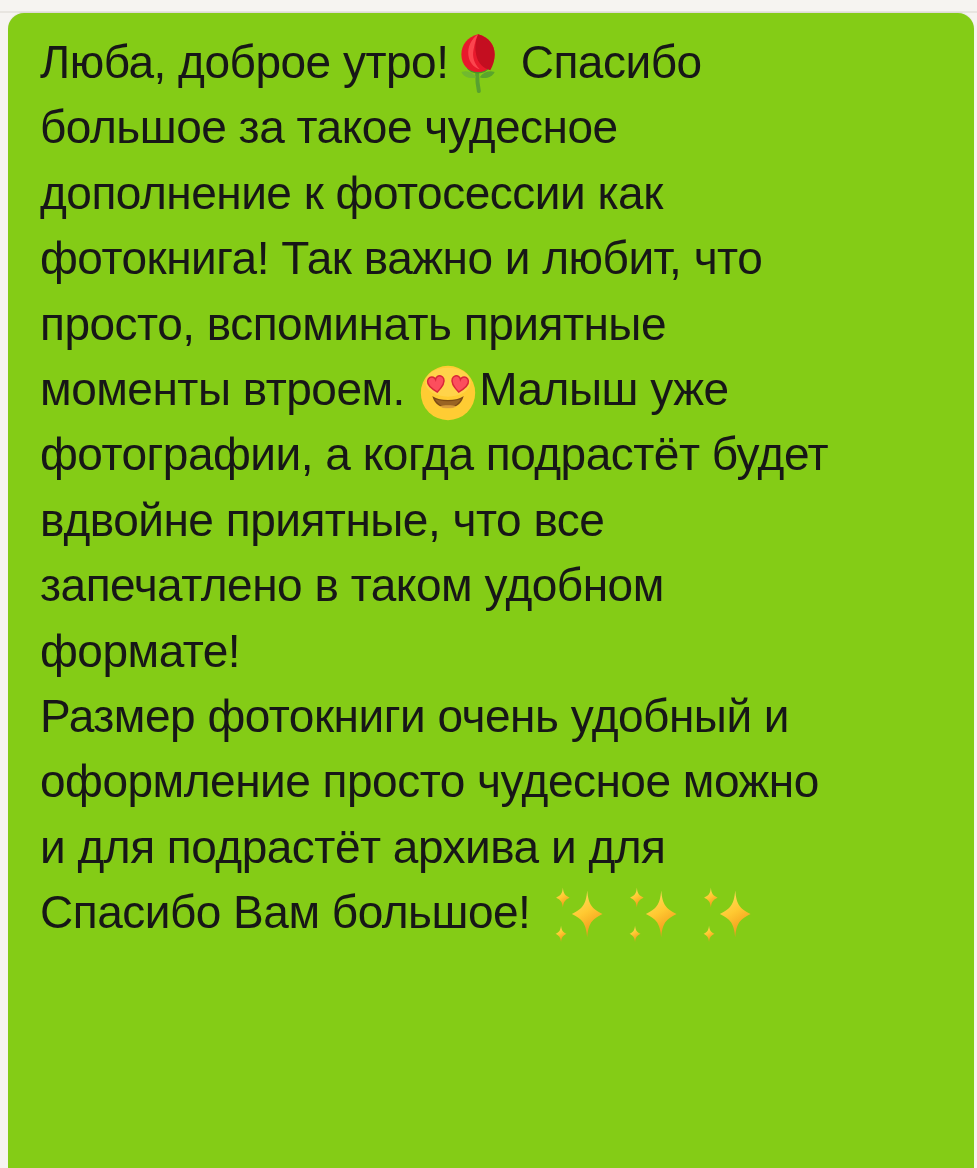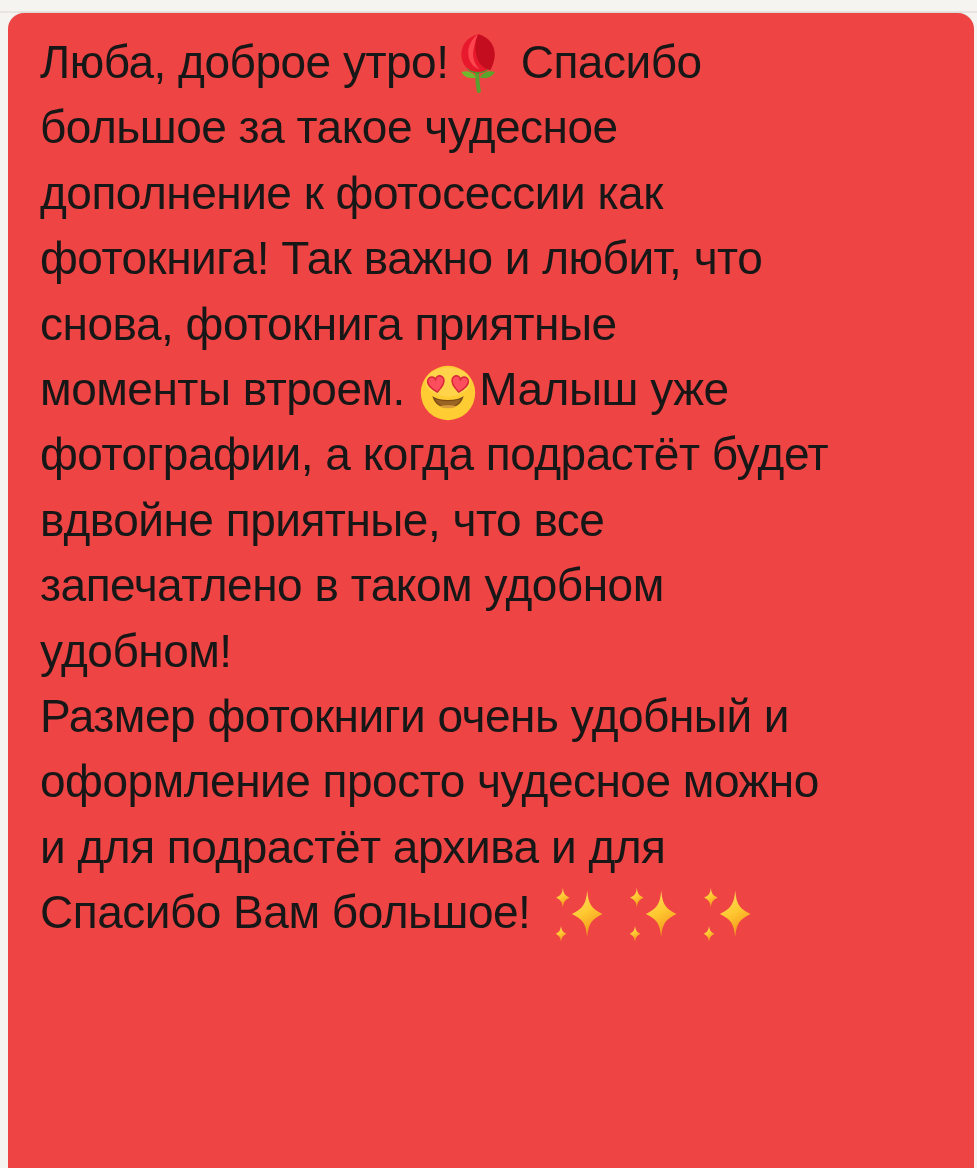--- a/index.html
+++ b/index.html
@@ -17,21 +17,21 @@
     width: 977px; height: 2px;
     background: #e8e5e0;
   }
   .review-card {
     position: absolute;
     left: 8px;
     top: 13px;
     width: 966px;
     height: 1155px;
     box-sizing: border-box;
-    background: #ef4444;
+    background: #84cc16;
     border-radius: 16px 16px 0 0;
     box-shadow: 0 -1px 1px rgba(0,0,0,0.05);
     padding: 17px 30px 0 32px;
     overflow: hidden;
   }
   .message-text {
     font-size: 46px;
     line-height: 65.4px;
     letter-spacing: -0.5px;
     color: #171717;
@@ -61,37 +61,37 @@
     <path d="M13 45 C19 43 26 45 30 51 C24 53.5 15.5 51 13 45 Z" fill="#71b92f"></path>
     <path d="M51 45 C45 43 38 45 34 51 C40 53.5 48.5 51 51 45 Z" fill="#5aa52c"></path>
     <path d="M19 40 C23 49 41 49 45 40 C38 45 26 45 19 40 Z" fill="#4c9426"></path>
     <path d="M32 2 C20 5 13 14 13 25 C13 37 21 45 32 45 C43 45 51 37 51 25 C51 14 44 5 32 2 Z" fill="#e8192c"></path>
     <path d="M32 2 C29 10 28 18 30 26 C32 35 38 41 46 43 C49 38 51 32 51 25 C51 14 44 5 32 2 Z" fill="#c40e20"></path>
     <path d="M32 2 C24 8 20 16 21 26 C22 34 27 40 34 42 C28 36 25 28 27 19 C28.5 11.5 30 6 32 2 Z" fill="#ff4d55" opacity="0.85"></path>
   </svg></span> Спасибо</div>
       <div class="message-line">большое за такое чудесное</div>
       <div class="message-line">дополнение к фотосессии как</div>
       <div class="message-line">фотокнига! Так важно и любит, что</div>
-      <div class="message-line">снова, фотокнига приятные</div>
+      <div class="message-line">просто, вспоминать приятные</div>
       <div class="message-line">моменты втроем. <span class="emoji hearts"><svg viewBox="0 0 64 64" width="100%" height="100%">
     <circle cx="32" cy="32" r="30" fill="#ffcc33"></circle>
     <ellipse cx="32" cy="20" rx="25" ry="16" fill="#ffd95c" opacity="0.55"></ellipse>
     <g transform="translate(19 22) rotate(-8)">
       <path d="M0 9 C-6.5 4 -10 -0.5 -9 -4.5 C-8.2 -7.8 -4.8 -9.2 -2.2 -7.8 C-1 -7.1 -0.3 -6 0 -5 C0.3 -6 1 -7.1 2.2 -7.8 C4.8 -9.2 8.2 -7.8 9 -4.5 C10 -0.5 6.5 4 0 9 Z" fill="#fc4e5d" stroke="#d92638" stroke-width="1.6"></path>
     </g>
     <g transform="translate(45 22) rotate(8)">
       <path d="M0 9 C-6.5 4 -10 -0.5 -9 -4.5 C-8.2 -7.8 -4.8 -9.2 -2.2 -7.8 C-1 -7.1 -0.3 -6 0 -5 C0.3 -6 1 -7.1 2.2 -7.8 C4.8 -9.2 8.2 -7.8 9 -4.5 C10 -0.5 6.5 4 0 9 Z" fill="#fc4e5d" stroke="#d92638" stroke-width="1.6"></path>
     </g>
     <path d="M16 37 C20.5 51.5 43.5 51.5 48 37 C41 41.5 23 41.5 16 37 Z" fill="#9a6423" stroke="#7c4a14" stroke-width="1.4"></path>
     <path d="M22.5 46.8 C27.5 49.6 36.5 49.6 41.5 46.8 C36.5 45.2 27.5 45.2 22.5 46.8 Z" fill="#e0a33e" opacity="0.9"></path>
   </svg></span>Малыш уже</div>
       <div class="message-line">фотографии, а когда подрастёт будет</div>
       <div class="message-line">вдвойне приятные, что все</div>
       <div class="message-line">запечатлено в таком удобном</div>
-      <div class="message-line">удобном!</div>
+      <div class="message-line">формате!</div>
       <div class="message-line">Размер фотокниги очень удобный и</div>
       <div class="message-line">оформление просто чудесное можно</div>
       <div class="message-line">и для подрастёт архива и для</div>
       <div class="message-line">Спасибо Вам большое! <span class="emoji spark"><svg viewBox="0 0 72 72" width="100%" height="100%">
     <defs>
       <linearGradient id="spark-g" x1="0" y1="0" x2="0.4" y2="1">
         <stop offset="0" stop-color="#ffe169"></stop>
         <stop offset="0.55" stop-color="#ffc931"></stop>
         <stop offset="1" stop-color="#f2991c"></stop>
       </linearGradient>

